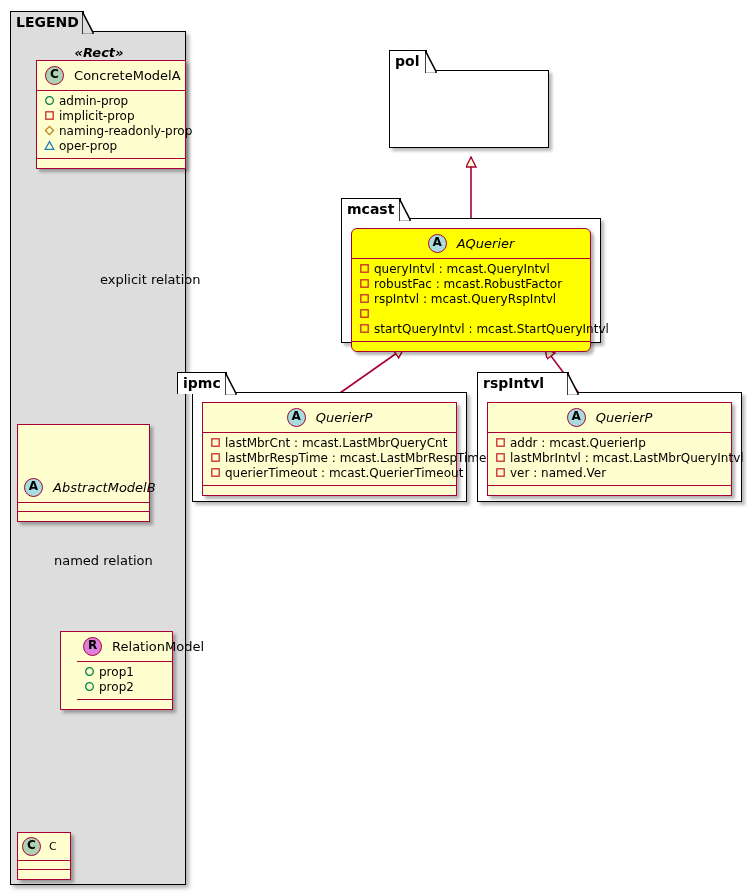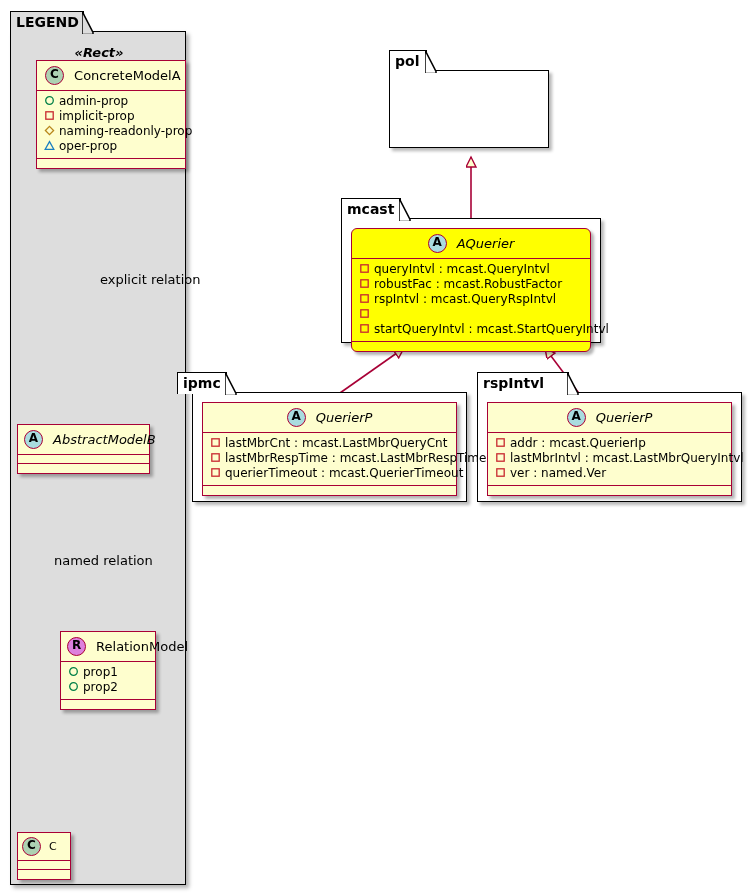--- a/index.html
+++ b/index.html
@@ -246,31 +246,31 @@
             </svg>
         </span><span>oper-prop</span>
       </span>
     </div>
     <div class="cls-methods"></div>
   </div>
 
   <div class="edge-label" style="left:100px; top:272px;">explicit relation</div>
 
   <div class="cls" style="left:17px; top:424px; width:133px;">
-    <div class="cls-head" style="padding:4px 6px 5px 6px;">
+    <div class="cls-head" style="padding:4px 6px 5px 6px;margin-top:48px;">
       <span class="badge badge-A">A</span>
       <span class="cname italic">AbstractModelB</span>
     </div>
     <div class="cls-attrs empty"></div>
     <div class="cls-methods"></div>
   </div>
 
   <div class="edge-label" style="left:54px; top:553px;">named relation</div>
 
-  <div class="cls" style="left:60px; top:631px; width:96px;">
+  <div class="cls" style="left:60px; top:631px; width:113px;padding-left:16px;">
     <div class="cls-head" style="padding:4px 6px 5px 6px;">
       <span class="badge badge-R">R</span>
       <span class="cname">RelationModel</span>
     </div>
     <div class="cls-attrs">
       <span class="attr">
         <span class="vis">
           <svg width="11" height="11" viewBox="0 0 11 11">
               <circle cx="5.5" cy="5.5" r="3.8" fill="none" stroke="#038048" stroke-width="1.3"></circle>
             </svg>

